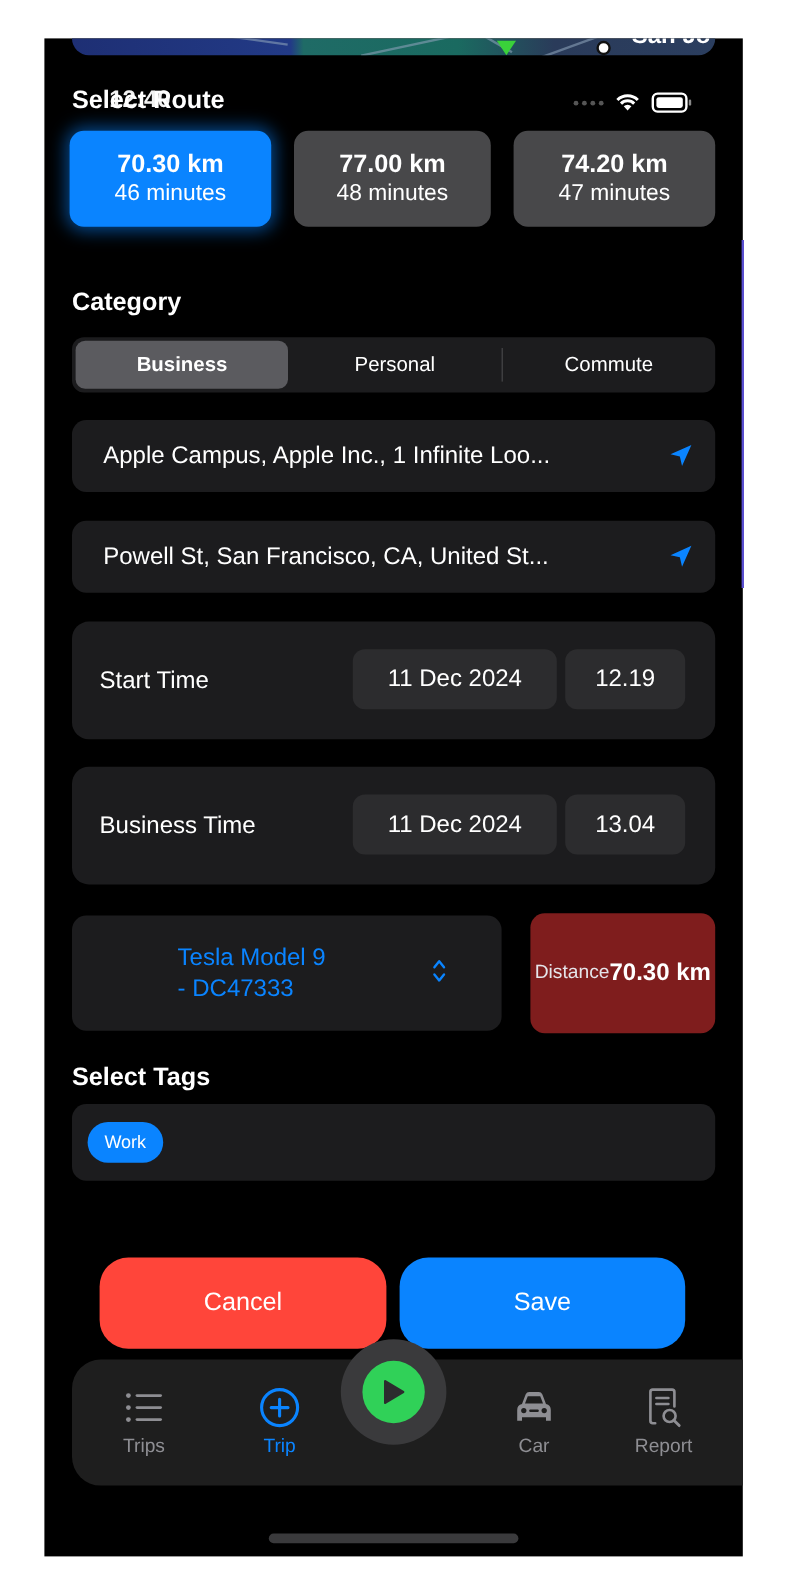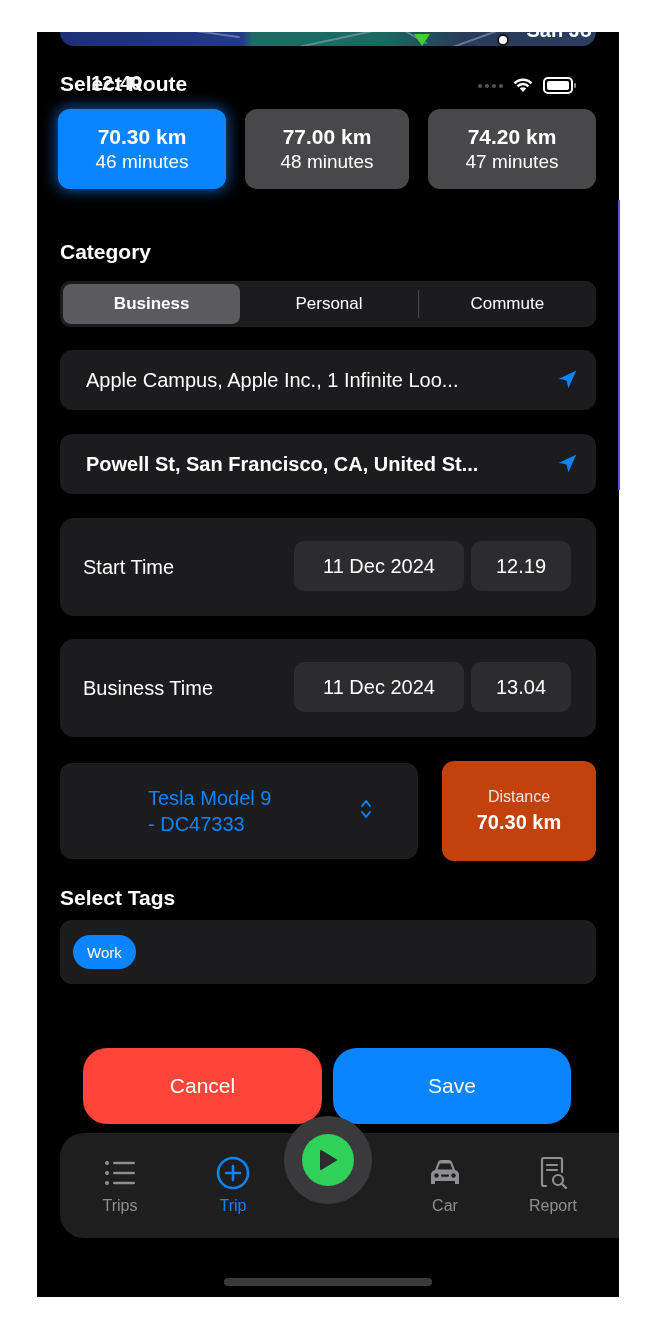--- a/index.html
+++ b/index.html
@@ -48,21 +48,21 @@
   .time-row { position:absolute; left:23px; width:536px; height:98px; background:#1c1c1e; border-radius:14px; }
   .time-row .lbl { position:absolute; left:23px; top:0; height:98px; display:flex; align-items:center; color:#fff; font-size:20px; }
   .pill { position:absolute; top:23px; height:50px; background:#2c2c2e; border-radius:10px; display:flex; align-items:center; justify-content:center; color:#fff; font-size:20px; cursor:pointer; }
   .pill.date { left:234px; width:170px; }
   .pill.time { left:411px; width:100px; }
 
   
   .vehicle { position:absolute; left:23px; top:731px; width:358px; height:96px; background:#1c1c1e; border-radius:12px; cursor:pointer; }
   .vehicle .name { position:absolute; left:88px; top:22px; color:#0a84ff; font-size:20px; line-height:26px; }
   .vehicle .chev { position:absolute; left:300px; top:33px; width:12px; height:26px; }
-  .distance { position:absolute; left:405px; top:729px; width:154px; height:100px; background:#c2410c; border-radius:12px; display:flex; flex-direction:column; align-items:center; justify-content:center; }
+  .distance { position:absolute; left:405px; top:729px; width:154px; height:100px; background:#7f1d1d; border-radius:12px; display:flex; flex-direction:row; align-items:center; justify-content:center; }
   .distance .dl { color:#e5e5ea; font-size:16px; line-height:22px; }
   .distance .dv { color:#fff; font-size:20px; font-weight:bold; line-height:28px; }
 
   
   .tags-title { left:23px; top:854px; }
   .tags-box { position:absolute; left:23px; top:888px; width:536px; height:64px; background:#1c1c1e; border-radius:12px; }
   .tag { position:absolute; left:13px; top:15px; height:34px; padding:0 14px; border-radius:17px; background:#0a84ff; color:#fff; font-size:15px; display:flex; align-items:center; cursor:pointer; }
 
   
   .btn { position:absolute; top:1016px; height:76px; border-radius:24px; display:flex; align-items:center; justify-content:center; color:#fff; font-size:21px; cursor:pointer; }
@@ -132,21 +132,21 @@
     <div class="seg-divider"></div>
     <div class="seg">Commute</div>
   </div>
 
   <div class="loc" style="top:318px;">
     <div class="text">Apple Campus, Apple Inc., 1 Infinite Loo...</div>
     <svg class="arrow" viewBox="0 0 24 24">
       <path d="M22 2 L3 10.5 L11.5 12.5 L13.5 21 Z" fill="#0a84ff"></path>
     </svg>
   </div>
-  <div class="loc" style="top:402px;font-weight:bold;">
+  <div class="loc" style="top:402px;">
     <div class="text">Powell St, San Francisco, CA, United St...</div>
     <svg class="arrow" viewBox="0 0 24 24">
       <path d="M22 2 L3 10.5 L11.5 12.5 L13.5 21 Z" fill="#0a84ff"></path>
     </svg>
   </div>
 
   <div class="time-row" style="top:486px;">
     <div class="lbl">Start Time</div>
     <div class="pill date">11 Dec 2024</div>
     <div class="pill time">12.19</div>

